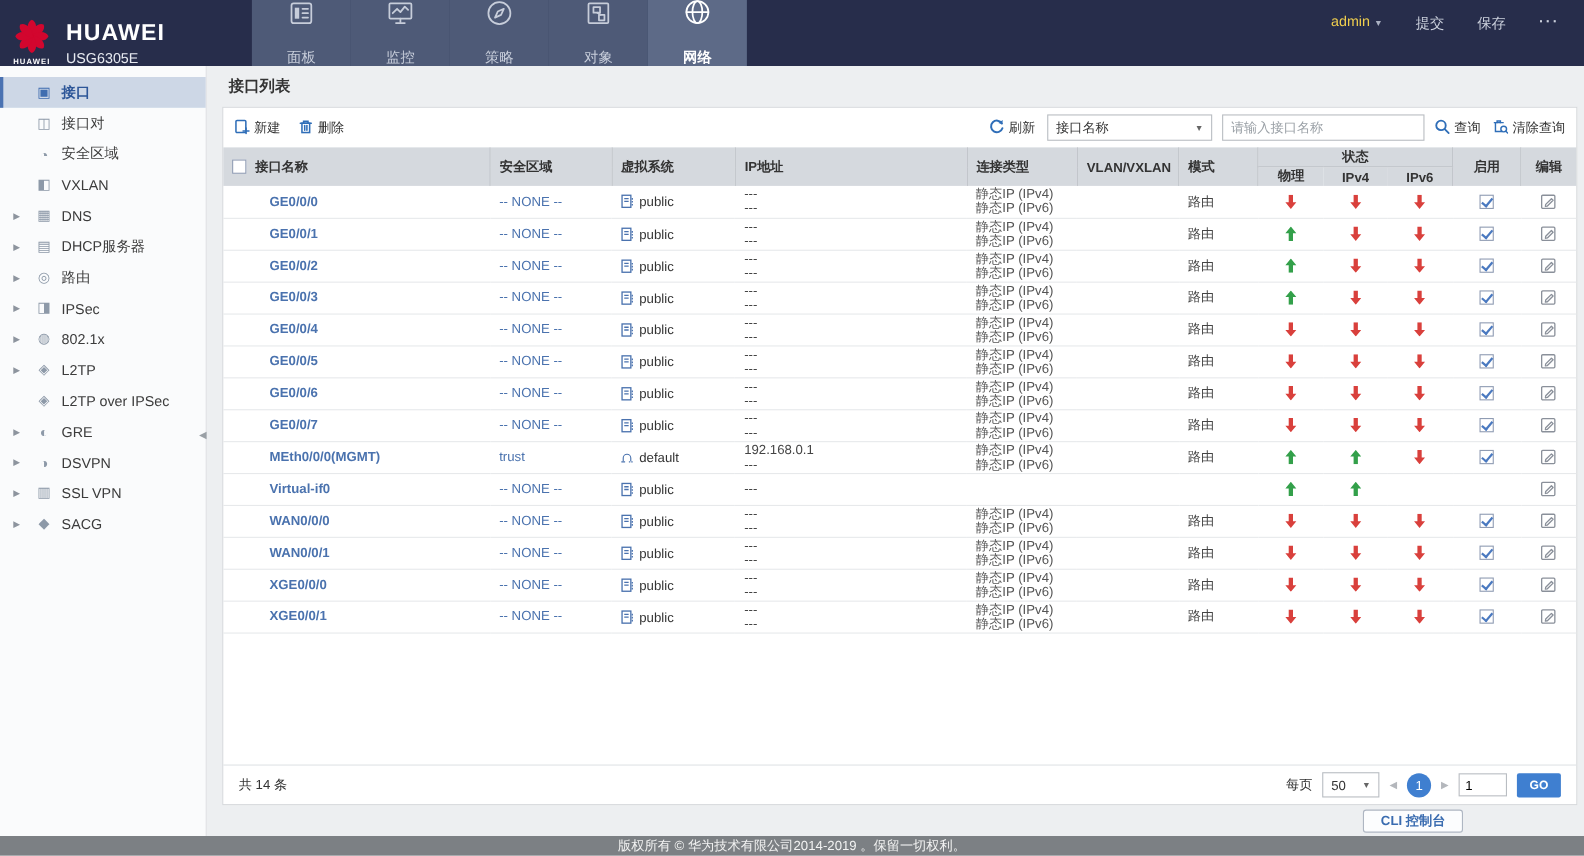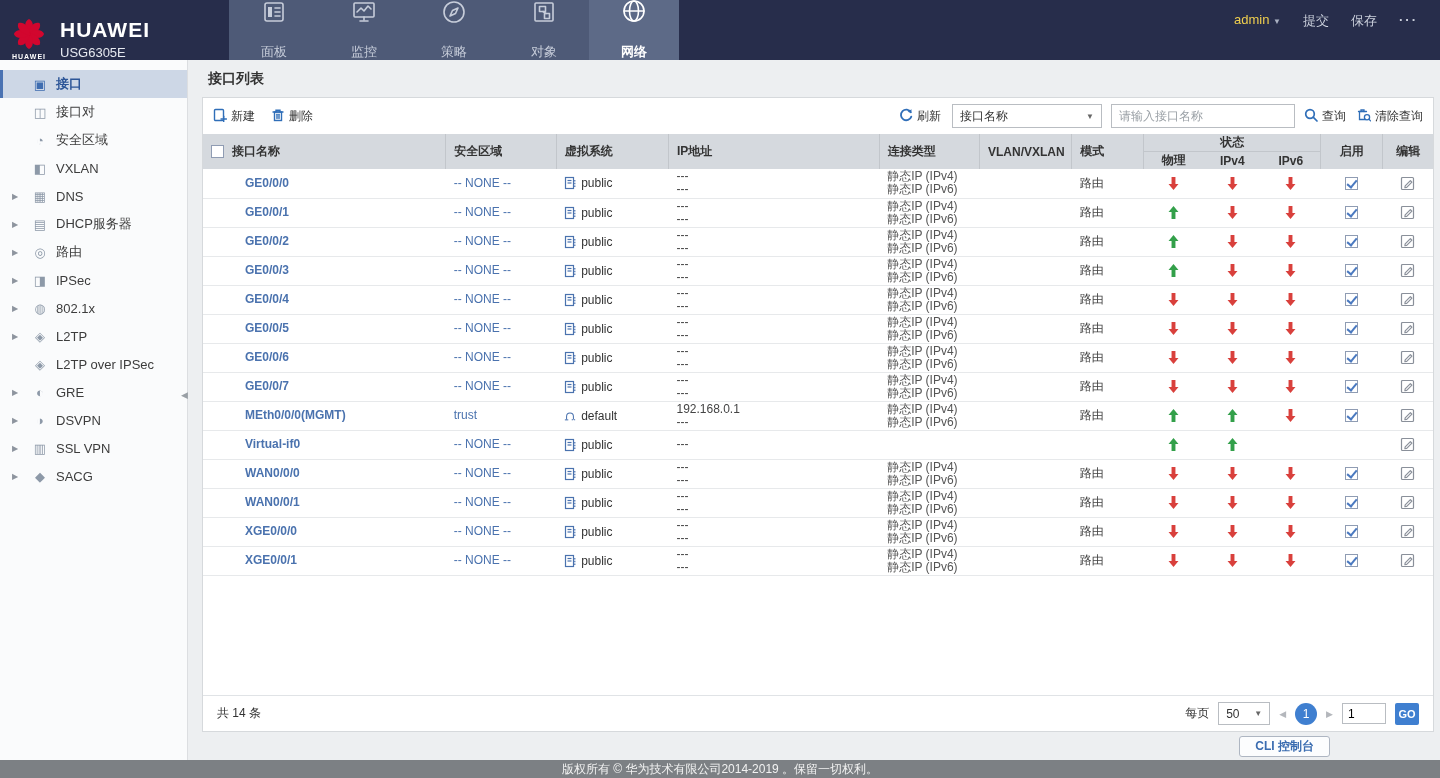--- a/index.html
+++ b/index.html
@@ -12,21 +12,21 @@
   .flower { display:flex; flex-direction:column; align-items:center; margin-right:14px; }
   .flower-word { color:#fff; font-size:7px; font-weight:bold; letter-spacing:1px; margin-top:-2px; }
   .brandtext .bname { color:#fff; font-size:21px; font-weight:bold; letter-spacing:1px; }
   .brandtext .bmodel { color:#e6e9f0; font-size:13px; margin-top:3px; }
   .nav { display:flex; }
   .tab { width:90px; display:flex; flex-direction:column; align-items:center; justify-content:center;
          gap:16px; color:#c7cdda; font-size:13px; cursor:pointer; }
   .tab svg { width:24px; height:24px; }
   .tab.tile { background:#4e5a77; }
   .tab.active { background:#5d6a87; color:#fff; font-weight:bold;font-family:Liberation Mono, monospace; }
-  .topright { margin-left:auto; display:flex; gap:22px; padding:12px 22px 0 0; font-size:13px;
+  .topright { margin-left:auto; display:flex; gap:30px; padding:12px 22px 0 0; font-size:13px;
               color:#ccd1dd; align-items:flex-start; }
   .topright .admin { color:#f0cf4e; cursor:pointer; }
   .topright .caret { color:#aab1c2; font-size:8px; }
   .toplink { cursor:pointer; }
   .toplink.more { letter-spacing:2px; font-weight:bold; }
 
   
   .main { display:flex; height:700px; position:relative; }
   .sidebar { width:188px; background:#fafbfc; border-right:1px solid #dcdee1; padding-top:10px; }
   .sitem { height:28px; display:flex; align-items:center; position:relative; color:#3c3c3c;
@@ -83,21 +83,21 @@
 
   .filler { flex:1; }
   .pager { height:36px; border-top:1px solid #e0e3e6; display:flex; align-items:center;
            padding:0 14px; font-size:12px; color:#333; }
   .pagerright { margin-left:auto; display:flex; align-items:center; gap:9px; }
   .selbox.small { width:52px; height:23px; }
   .pgarrow { color:#b4b7bc; font-size:9px; cursor:pointer; }
   .pgnum { width:22px; height:22px; border-radius:50%; background:#3f7fd0; color:#fff; display:flex;
            align-items:center; justify-content:center; font-size:12px; cursor:pointer; }
   .pginput { width:44px; height:21px; border:1px solid #b9bdc2; font-size:12px; padding:0 5px; }
-  .gobtn { width:24px; height:22px; background:#3f7fd0; color:#fff; border:none; font-size:11px;
+  .gobtn { width:40px; height:22px; background:#3f7fd0; color:#fff; border:none; font-size:11px;
            font-weight:bold; border-radius:2px; cursor:pointer; }
 
   .clibtn { position:absolute; right:110px; bottom:3px; height:21px; padding:0 15px; background:#fcfdfe;
             border:1px solid #aeb6c2; border-radius:3px; color:#3a6cb0; font-size:12px; font-weight:bold; cursor:pointer; }
   .footer { height:18px; background:#7c8084; color:#f2f2f2; font-size:12px; text-align:center; line-height:18px; }
 </style>
 </head>
 <body>
 
 <div class="topbar">

